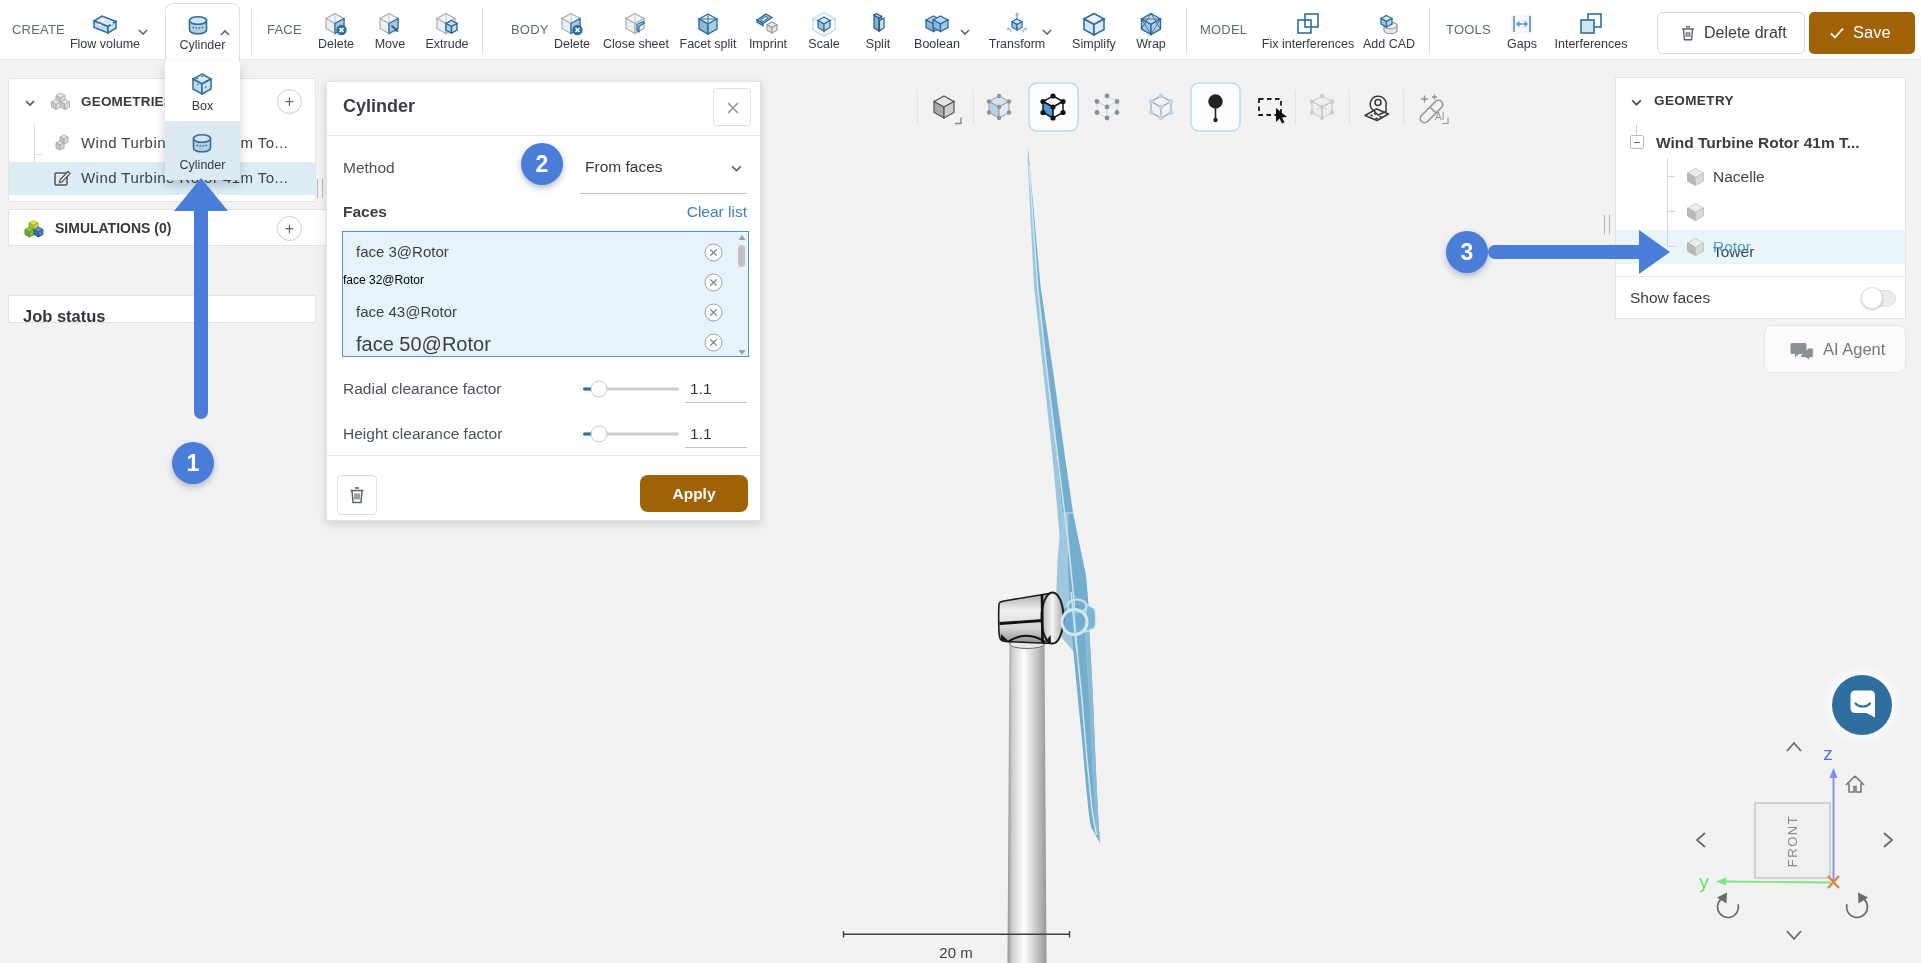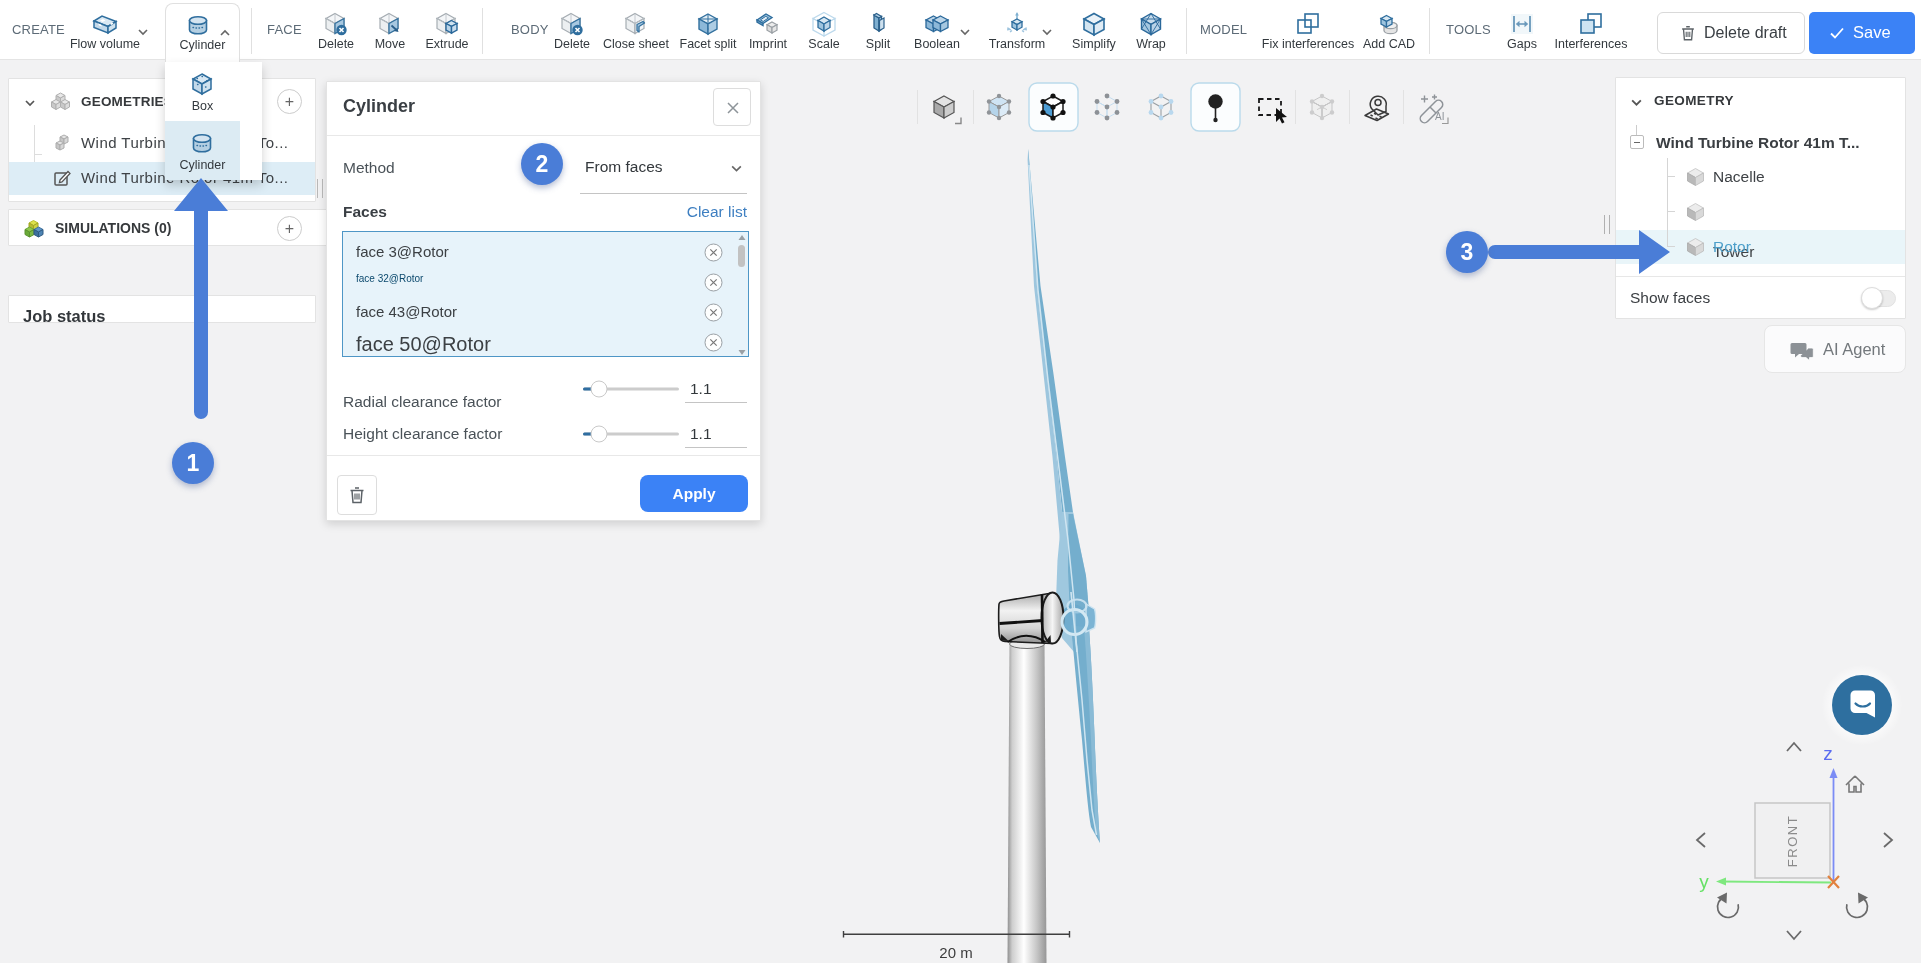--- a/index.html
+++ b/index.html
@@ -6,21 +6,21 @@
 html,body { width:1921px; height:963px; overflow:hidden; }
 body { font-family:"Liberation Sans", sans-serif; background:#f2f2f3; position:relative; }
 #toolbar { position:absolute; left:0; top:0; width:1921px; height:60px; background:#fff; border-bottom:1px solid #e4e4e4; z-index:30; }
 .seclabel { position:absolute; top:22px; font-size:13px; color:#5d6b77; letter-spacing:0.2px; }
 .titem { position:absolute; top:0; width:76px; height:62px; text-align:center; }
 .titem svg { position:absolute; top:11px; left:50%; margin-left:-13px; }
 .titem .lbl { position:absolute; top:37px; width:100%; font-size:12.5px; color:#33393e; }
 .tsep { position:absolute; top:8px; width:1px; height:46px; background:#e0e0e0; }
 .chev { position:absolute; width:12px; height:12px; }
 .panelcard { position:absolute; background:#fff; border:1px solid #e3e3e3; border-radius:1px; }
-.bluebtn { background:#3b82f6; color:#fff; border-radius:5px; }
+.bluebtn { background:#a16207; color:#fff; border-radius:5px; }
 #viewport-svg { position:absolute; left:0; top:62px; z-index:1; }
 .circ { position:absolute; width:42px; height:42px; border-radius:50%; background:#4a7dd7; color:#fff; font-size:23px; font-weight:bold; text-align:center; line-height:42px; z-index:60; box-shadow:0 3px 6px rgba(90,110,160,0.45); }
 </style>
 </head>
 <body>
 <svg width="0" height="0" style="position:absolute">
 <defs>
 <g id="gcube">
         <path d="M12 2.5 21 7.5 12 12.5 3 7.5Z" fill="#f4f6f8" stroke="#a6adb3" stroke-width="1.2"></path>
         <path d="M3 7.5 12 12.5 12 22.5 3 17.5Z" fill="#eceff1" stroke="#a6adb3" stroke-width="1.2"></path>
@@ -538,21 +538,21 @@
   <div style="position:absolute;left:16px;top:77px;font-size:15.5px;color:#4a5258;">Method</div>
   <div style="position:absolute;left:258px;top:76px;font-size:15.5px;color:#33383c;">From faces</div>
   <svg width="13" height="13" style="position:absolute;left:403px;top:80px;" viewBox="0 0 12 12">
       <path d="M2 4l4 4 4-4" fill="none" stroke="#666" stroke-width="1.5"></path>
     </svg>
   <div style="position:absolute;left:253px;top:111px;width:167px;height:1px;background:#c4c4c4;"></div>
   <div style="position:absolute;left:16px;top:121px;font-size:15.5px;font-weight:bold;color:#3a3f44;">Faces</div>
   <div style="position:absolute;left:328px;top:121px;width:92px;text-align:right;font-size:15.5px;color:#3e7fc1;">Clear list</div>
   <div style="position:absolute;left:15px;top:149px;width:407px;height:126px;background:#e7f3fa;border:1px solid #4e96c6;overflow:hidden;">
     <div style="position:absolute;left:13px;top:11px;font-size:15px;color:#3c4044;">face 3@Rotor</div>
-    <div style="position:absolute;left:13px;top:41px;font-size:10px;color:#0c4a6e;">face 32@Rotor</div>
+    <div style="position:absolute;left:0;top:41px;font-size:12px;color:#000000;">face 32@Rotor</div>
     <div style="position:absolute;left:13px;top:71px;font-size:15px;color:#3c4044;">face 43@Rotor</div>
     <div style="position:absolute;left:13px;top:101px;font-size:20px;color:#3c4044;">face 50@Rotor</div>
     <svg width="19" height="19" style="position:absolute;left:361px;top:11px;" viewBox="0 0 19 19">
         <circle cx="9.5" cy="9.5" r="8.5" fill="#fdfefe" stroke="#9aa0a5"></circle>
         <path d="M6.3 6.3l6.4 6.4M12.7 6.3 6.3 12.7" stroke="#777" stroke-width="1.2"></path>
       </svg>
     <svg width="19" height="19" style="position:absolute;left:361px;top:41px;" viewBox="0 0 19 19">
         <circle cx="9.5" cy="9.5" r="8.5" fill="#fdfefe" stroke="#9aa0a5"></circle>
         <path d="M6.3 6.3l6.4 6.4M12.7 6.3 6.3 12.7" stroke="#777" stroke-width="1.2"></path>
       </svg>
@@ -563,21 +563,21 @@
     <svg width="19" height="19" style="position:absolute;left:361px;top:101px;" viewBox="0 0 19 19">
         <circle cx="9.5" cy="9.5" r="8.5" fill="#fdfefe" stroke="#9aa0a5"></circle>
         <path d="M6.3 6.3l6.4 6.4M12.7 6.3 6.3 12.7" stroke="#777" stroke-width="1.2"></path>
       </svg>
     <svg width="10" height="124" style="position:absolute;left:394px;top:1px;" viewBox="0 0 10 124">
         <path d="M5 2 1.5 7h7Z" fill="#9aa0a5"></path>
         <path d="M5 122 1.5 117h7Z" fill="#9aa0a5"></path>
         <rect x="1" y="12" width="7" height="22" rx="3.5" fill="#c2c2c2"></rect>
       </svg>
   </div>
-  <div style="position:absolute;left:16px;top:298px;font-size:15.5px;color:#4a5258;margin-top:13px;">Radial clearance factor</div>
+  <div style="position:absolute;left:16px;top:298px;font-size:15.5px;color:#4a5258;">Radial clearance factor</div>
   <svg width="112" height="20" style="position:absolute;left:251px;top:297px;" viewBox="0 0 112 20">
       <rect x="5" y="8.5" width="96" height="3" rx="1.5" fill="#ccc"></rect>
       <rect x="5" y="8.5" width="16" height="3" rx="1.5" fill="#2f6ea1"></rect>
       <circle cx="21" cy="10" r="8" fill="#fff" stroke="#c9c9c9"></circle>
     </svg>
   <div style="position:absolute;left:363px;top:298px;font-size:15.5px;color:#33383c;">1.1</div>
   <div style="position:absolute;left:358px;top:320px;width:62px;height:1px;background:#c4c4c4;"></div>
   <div style="position:absolute;left:16px;top:343px;font-size:15.5px;color:#4a5258;">Height clearance factor</div>
   <svg width="112" height="20" style="position:absolute;left:251px;top:342px;" viewBox="0 0 112 20">
       <rect x="5" y="8.5" width="96" height="3" rx="1.5" fill="#ccc"></rect>
@@ -598,21 +598,21 @@
 <div id="dropdown" style="position:absolute;left:165px;top:3px;width:75px;z-index:50;">
   <div style="position:absolute;left:0;top:0;width:75px;height:59px;background:#fff;border:1px solid #e0e0e0;border-bottom:none;border-radius:8px 8px 0 0;">
     <svg width="26" height="26" style="position:absolute;left:19px;top:8px;">
         <use href="#i-cyl"></use>
       </svg>
     <div style="position:absolute;top:34px;width:100%;text-align:center;font-size:12.5px;color:#33393e;">Cylinder</div>
     <svg width="12" height="12" style="position:absolute;left:53px;top:23px;" viewBox="0 0 12 12">
         <path d="M2 8l4-4 4 4" fill="none" stroke="#666" stroke-width="1.6"></path>
       </svg>
   </div>
-  <div style="position:absolute;left:0;top:59px;width:97px;height:118px;background:#fff;box-shadow:0 5px 10px rgba(0,0,0,0.18);">
+  <div style="position:absolute;left:0;top:59px;width:75px;height:118px;background:#fff;box-shadow:0 5px 10px rgba(0,0,0,0.18);">
     <div style="position:absolute;left:0;top:0;width:75px;height:59px;background:#fff;">
       <svg width="26" height="26" style="position:absolute;left:24px;top:9px;">
           <use href="#i-boxb"></use>
         </svg>
       <div style="position:absolute;top:37px;width:100%;text-align:center;font-size:12.5px;color:#33393e;">Box</div>
     </div>
     <div style="position:absolute;left:0;top:59px;width:75px;height:59px;background:#dcebf3;">
       <svg width="26" height="26" style="position:absolute;left:24px;top:9px;">
           <use href="#i-cyl"></use>
         </svg>

